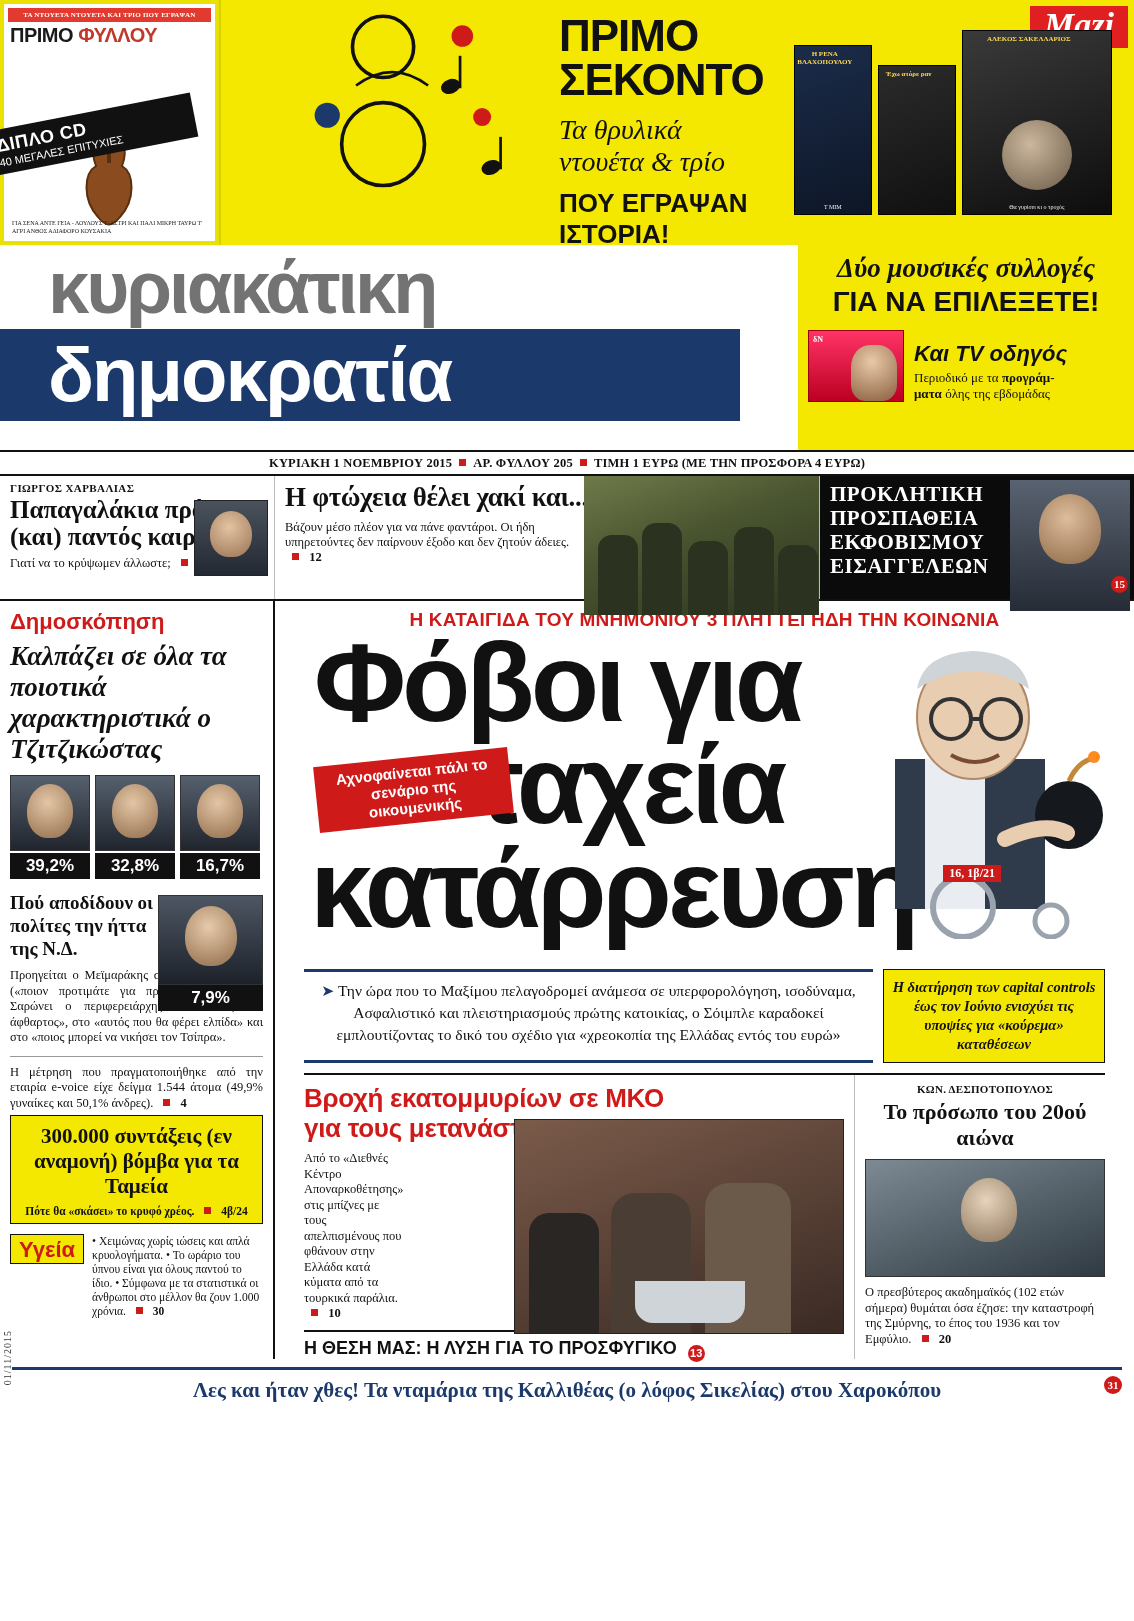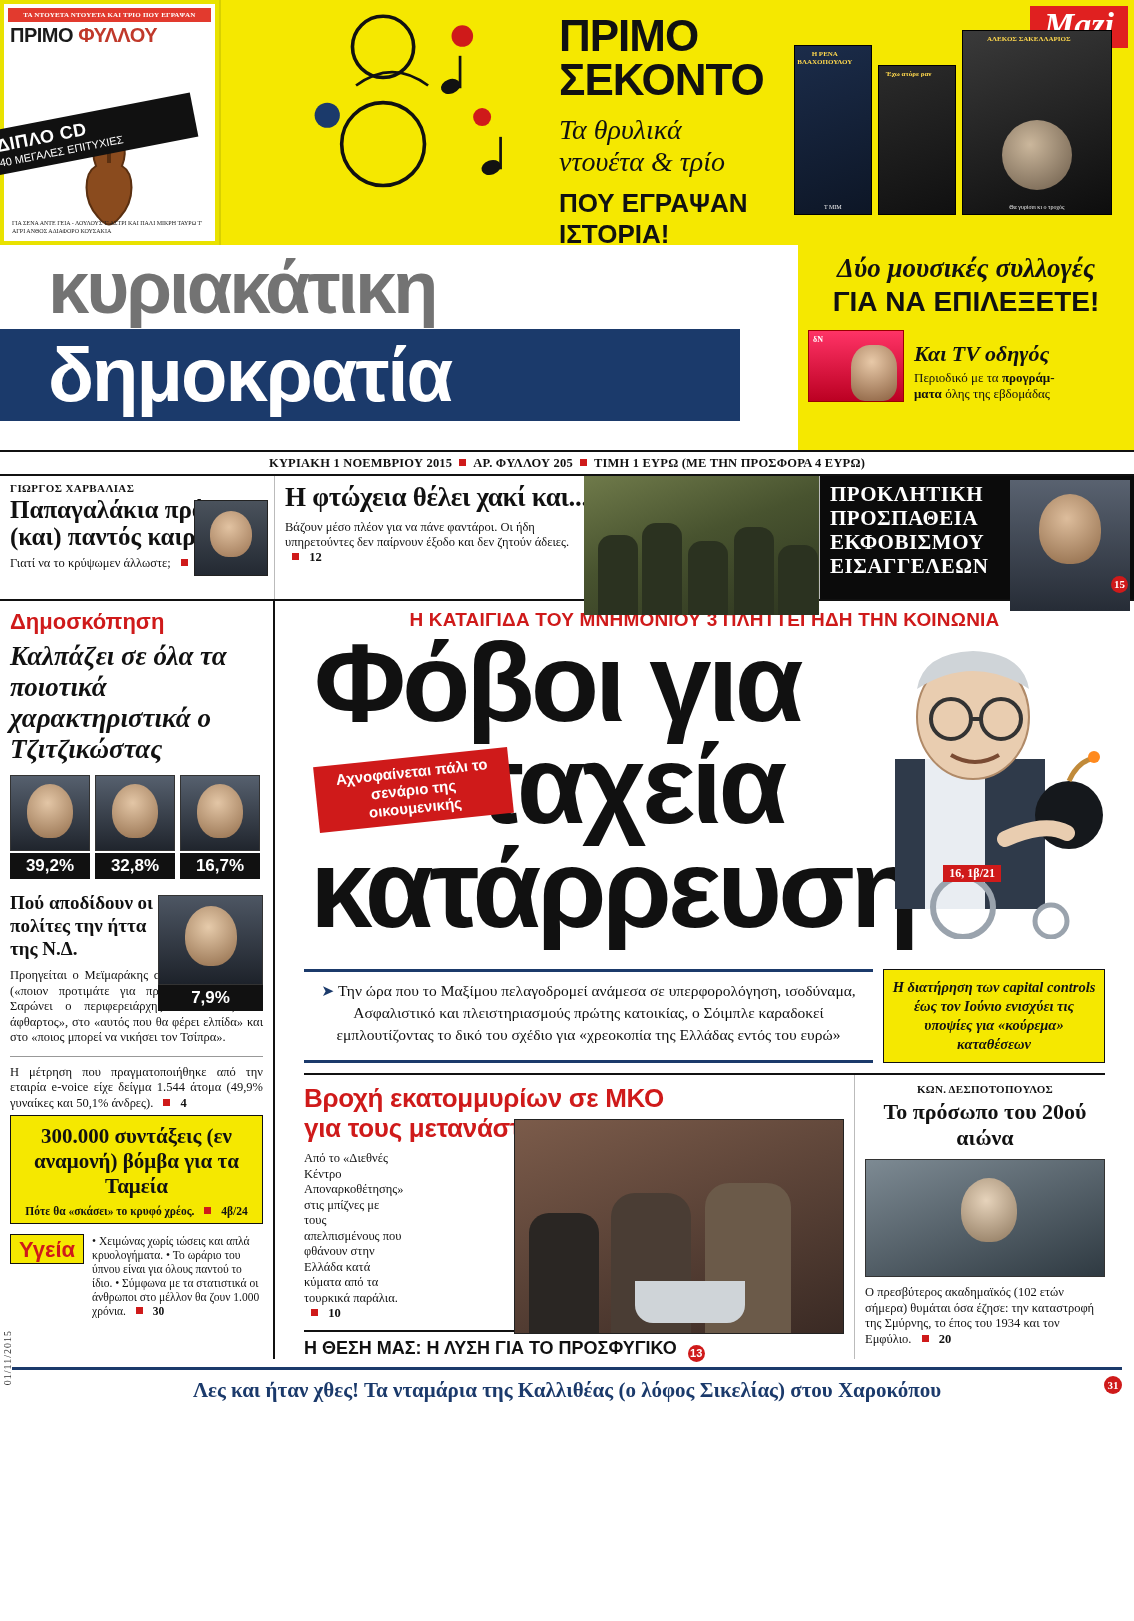--- a/index.html
+++ b/index.html
@@ -62,21 +62,21 @@
   .mh-dim { font-family:"Liberation Sans", sans-serif; font-weight:bold; font-size:76px; color:#fff; letter-spacing:-2px;
             padding-left:48px; line-height:92px; }
   .mh-right { position:absolute; right:0; top:0; width:336px; height:205px; background:#f5e800; padding:8px 10px; }
   .mh-r1 { font-family:"Liberation Serif", serif; font-style:italic; font-weight:bold; font-size:27px; text-align:center; color:#111; }
   .mh-r2 { font-family:"Liberation Sans", sans-serif; font-weight:bold; font-size:28px; text-align:center; color:#111; margin-top:2px; }
   .mh-tv { display:flex; align-items:flex-end; gap:10px; margin-top:12px; }
   .tvmag { width:96px; height:72px; background:linear-gradient(180deg,#f36,#b02); border:1px solid #900; position:relative; overflow:hidden; }
   .tvmag .hd { position:absolute; top:4px; left:4px; color:#fff; font-size:8px; font-weight:bold; }
   .tvmag .face { position:absolute; bottom:0; right:6px; width:46px; height:56px; border-radius:40% 40% 30% 30%;
                  background:radial-gradient(circle at 45% 30%, #e8c9a8, #8a5f3f); }
-  .tvtxt .a { font-family:Liberation Serif, serif; font-style:italic; font-weight:bold; font-size:22px; }
+  .tvtxt .a { font-family:Liberation Sans, sans-serif; font-style:italic; font-weight:bold; font-size:22px; }
   .tvtxt .b { font-size:13px; line-height:16px; margin-top:3px; }
   .tvtxt .b b { font-weight:bold; }
 
   
   .dateline { height:26px; border-top:2px solid #111; border-bottom:2px solid #111; display:flex;
               align-items:center; justify-content:center; font-size:12.5px; font-weight:bold; letter-spacing:.2px; }
   .sq { display:inline-block; width:7px; height:7px; background:#cf1a1a; margin:0 7px 1px; }
 
   
   .teasers { display:flex; height:125px; border-bottom:2px solid #111; }
@@ -430,21 +430,21 @@
             <span>Η ΘΕΣΗ ΜΑΣ: Η ΛΥΣΗ ΓΙΑ ΤΟ ΠΡΟΣΦΥΓΙΚΟ</span>
             <span class="pgnum" style="position:relative;display:inline-block;margin-left:6px;top:3px">13</span>
           </div>
         </div>
 
         <div class="br-right">
           <div class="by">ΚΩΝ. ΔΕΣΠΟΤΟΠΟΥΛΟΣ</div>
           <h3>Το πρόσωπο του 20ού αιώνα</h3>
           <div class="old-img"></div>
           <p>
-            <span>Ο πρεσβύτερος ακαδημαϊκός (102 ετών σήμερα) θυμάται όσα έζησε: την καταστροφή της Σμύρνης, το έπος του 1934 και τον Εμφύλιο.</span>
+            <span>Ο πρεσβύτερος ακαδημαϊκός (102 ετών σήμερα) θυμάται όσα έζησε: την καταστροφή της Σμύρνης, το έπος του 1936 και τον Εμφύλιο.</span>
             <span class="sq"></span>
             <b>20</b>
           </p>
         </div>
       </div>
     </div>
   </div>
 
   <div class="footer">
     <div class="f">Λες και ήταν χθες! Τα νταμάρια της Καλλιθέας (ο λόφος Σικελίας) στου Χαροκόπου</div>

